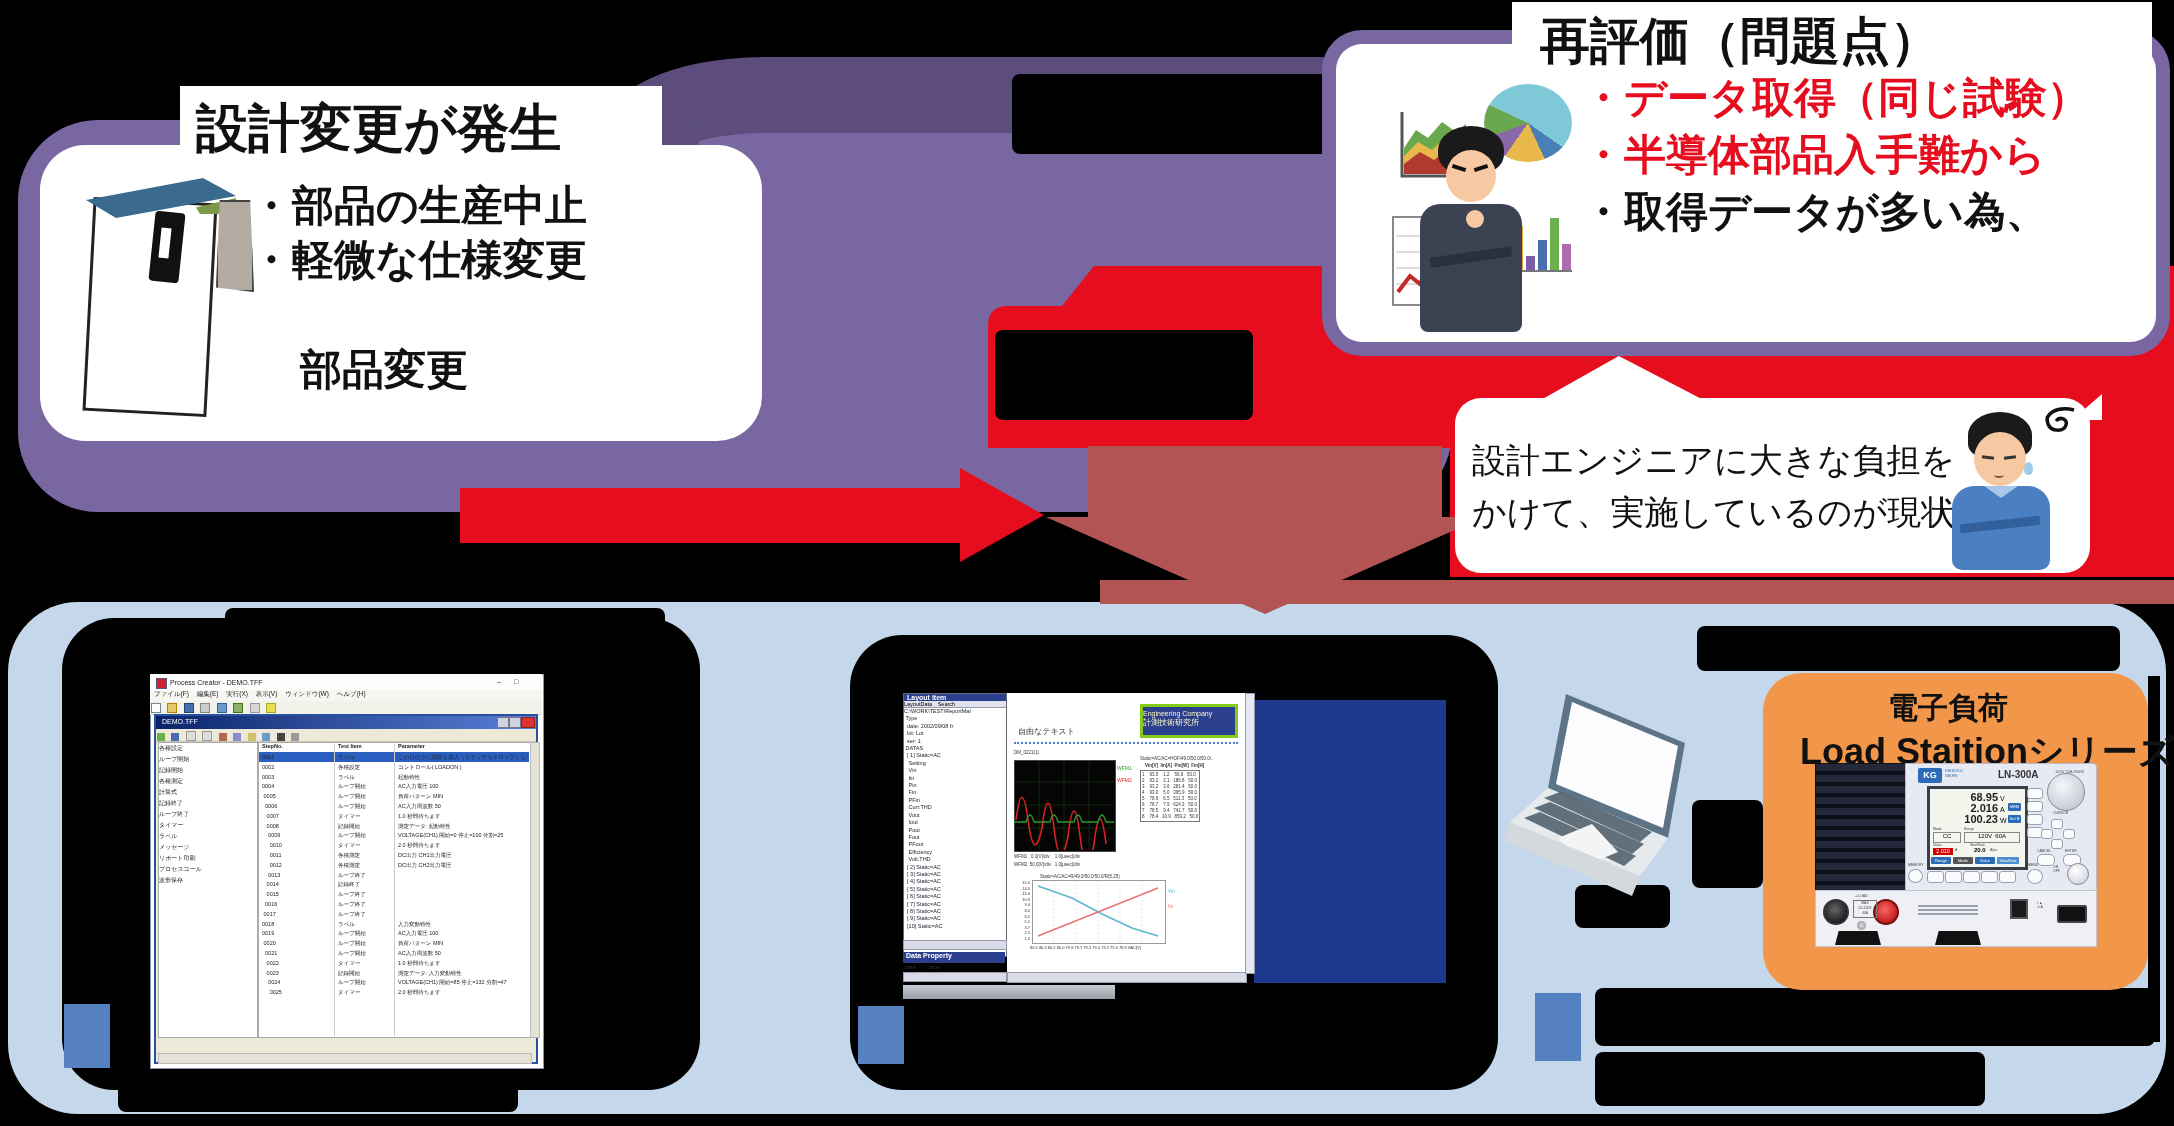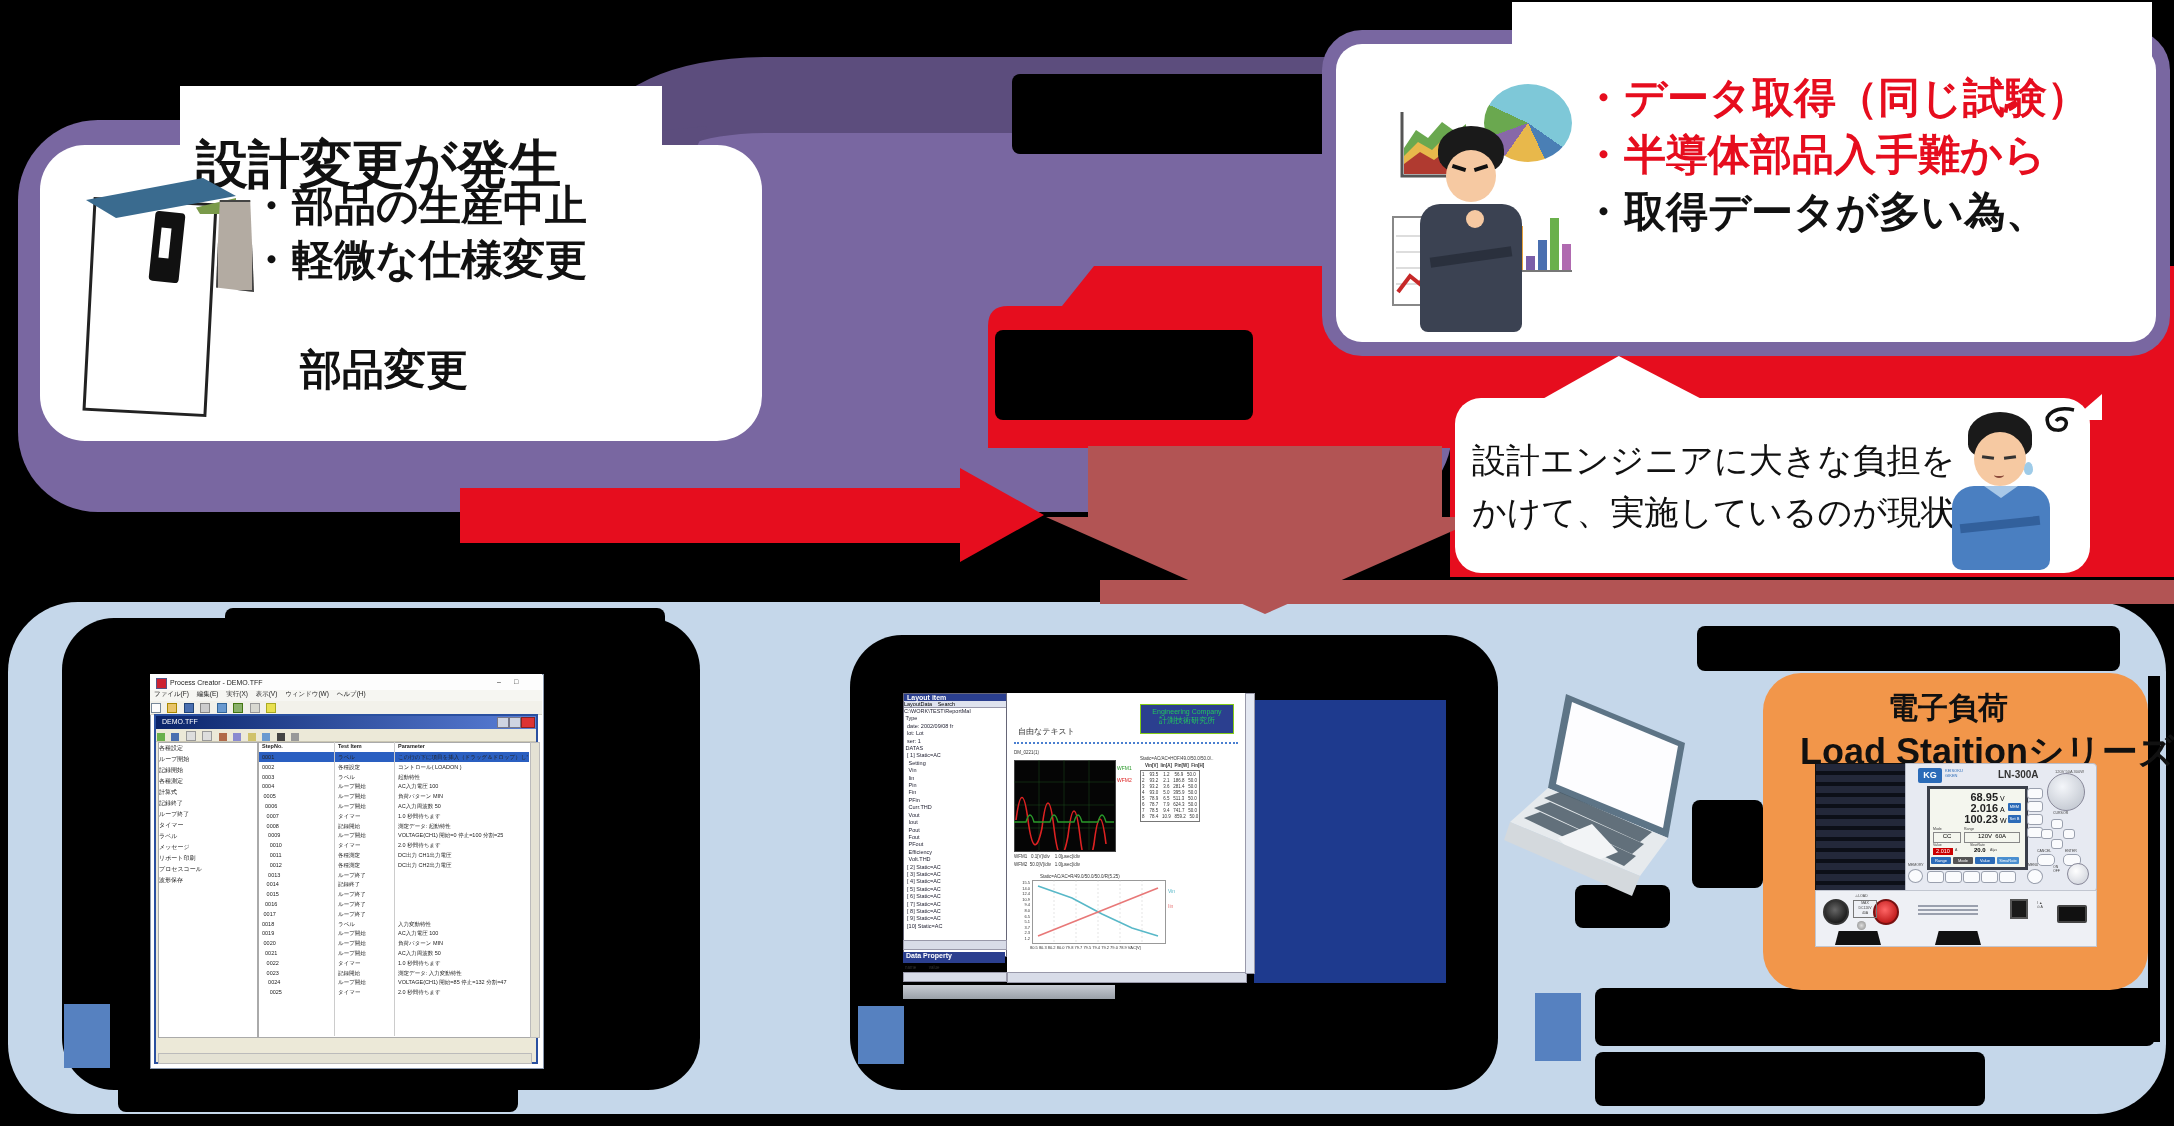--- a/index.html
+++ b/index.html
@@ -6,21 +6,21 @@
   #canvas{position:relative;width:2174px;height:1126px;background:#000;overflow:hidden;
           font-family:"Liberation Sans",sans-serif;}
   .a{position:absolute;}
   .blob{background:#000;border-radius:8px;}
   
   #bluepanel{left:8px;top:602px;width:2158px;height:512px;background:#c5d7ea;border-radius:70px;}
   #shapes{left:0;top:0;width:2174px;height:1126px;}
   
   #lbox{left:40px;top:145px;width:722px;height:296px;background:#fff;border-radius:45px;}
   #ltitleband{left:180px;top:86px;width:482px;height:80px;background:#fff;}
-  #ltitle{left:196px;top:94px;font-size:52px;font-weight:700;color:#111;margin-top:36px;}
+  #ltitle{left:196px;top:94px;font-size:52px;font-weight:700;color:#111;}
   .lbul{left:250px;font-size:42px;font-weight:700;color:#111;white-space:nowrap;}
   
   #rframe{left:1322px;top:30px;width:848px;height:326px;background:#7967a1;border-radius:40px;}
   #rinner{left:1336px;top:44px;width:820px;height:298px;background:#fff;border-radius:26px;}
   #rtitleband{left:1512px;top:2px;width:640px;height:70px;background:#fff;}
   #rtitle{left:1540px;top:8px;font-size:50px;font-weight:700;color:#111;}
   .rbul{left:1582px;font-size:42px;font-weight:700;white-space:nowrap;}
   
   #bubble{left:1455px;top:398px;width:635px;height:175px;background:#fff;border-radius:26px;}
   #btail{left:1530px;top:354px;width:185px;height:50px;background:#fff;
@@ -122,20 +122,21 @@
   <div class="a" style="left:88px;top:200px;width:118px;height:208px;background:#fff;border:3px solid #222;transform:rotate(3deg)"></div>
   <div class="a" style="left:86px;top:178px;width:150px;height:40px;background:#3a6b8f;clip-path:polygon(0 55%,78% 0,100% 45%,20% 100%)"></div>
   <div class="a" style="left:196px;top:198px;width:40px;height:16px;background:#7a9a4a;clip-path:polygon(0 60%,100% 0,100% 100%,10% 100%)"></div>
   <div class="a" style="left:152px;top:212px;width:30px;height:70px;background:#111;border-radius:4px;transform:rotate(6deg)"></div>
   <div class="a" style="left:160px;top:228px;width:10px;height:30px;background:#fff;transform:rotate(6deg)"></div>
   <div class="a" style="left:216px;top:200px;width:34px;height:88px;background:#b3aba2;border:2px solid #444;clip-path:polygon(10% 0,90% 0,100% 100%,0 95%)"></div>
 
   <div class="a" id="rframe"></div>
   <div class="a" id="rinner"></div>
   <div class="a" id="rtitleband"></div>
+  <div class="a" id="rtitle">再評価（問題点）</div>
   <div class="a rbul" style="top:70px;color:#e60d1e">・データ取得（同じ試験）</div>
   <div class="a rbul" style="top:127px;color:#e60d1e">・半導体部品入手難から</div>
   <div class="a rbul" style="top:184px;color:#111">・取得データが多い為、</div>
 
   <div class="a" id="pieshadow"></div>
   <svg class="a" id="areaic" viewBox="0 0 76 74">
     <polyline points="6,4 6,68 74,68" stroke="#555" stroke-width="3" fill="none"></polyline>
     <polygon points="8,40 20,22 32,30 46,14 60,24 70,16 70,66 8,66" fill="#6aa84f"></polygon>
     <polygon points="8,48 22,34 36,42 50,28 62,36 70,30 70,66 8,66" fill="#e8b84b"></polygon>
     <polygon points="8,56 24,44 38,52 54,40 70,46 70,66 8,66" fill="#b03a30"></polygon>
@@ -362,21 +363,21 @@
   [ 8] Static=AC
   [ 9] Static=AC
   [10] Static=AC</div>
   </div>
   <div class="a" style="left:903px;top:940px;width:102px;height:8px;background:#d8dce8;border:1px solid #99a"></div>
   <div class="a nhead" style="left:903px;top:952px;width:99px;height:11px">Data Property</div>
   <div class="a tiny" style="left:905px;top:965px">name          value</div>
   <div class="a" style="left:903px;top:972px;width:102px;height:8px;background:#d8dce8;border:1px solid #99a"></div>
   <div class="a" style="left:903px;top:985px;width:212px;height:14px;background:linear-gradient(#c8ccd4,#9aa0a8)"></div>
   <div class="a" id="mpage"></div>
-  <div class="a" style="left:1140px;top:704px;width:92px;height:28px;background:#2b3f8f;border:1px solid #84cc16;color:#22c55e;text-align:center">
+  <div class="a" style="left:1140px;top:704px;width:92px;height:28px;background:#2b3f8f;border:3px solid #84cc16;color:#fef9c3;text-align:left">
     <div style="font-size:7px;margin-top:3px">Engineering Company</div>
     <div style="font-size:8px">計測技術研究所</div>
   </div>
   <div class="a" style="left:1018px;top:726px;font-size:8px;color:#333">自由なテキスト</div>
   <div class="a" style="left:1014px;top:742px;width:224px;border-top:2px dotted #4a7fd0"></div>
   <div class="a tiny" style="left:1014px;top:750px">DM_0221(1)</div>
   <div class="a" id="wfm"></div>
   <svg class="a" style="left:1014px;top:760px;width:100px;height:90px" viewBox="0 0 100 90">
     <g stroke="#1e5c1e" stroke-width="0.4">
       <line x1="0" y1="22" x2="100" y2="22"></line>

